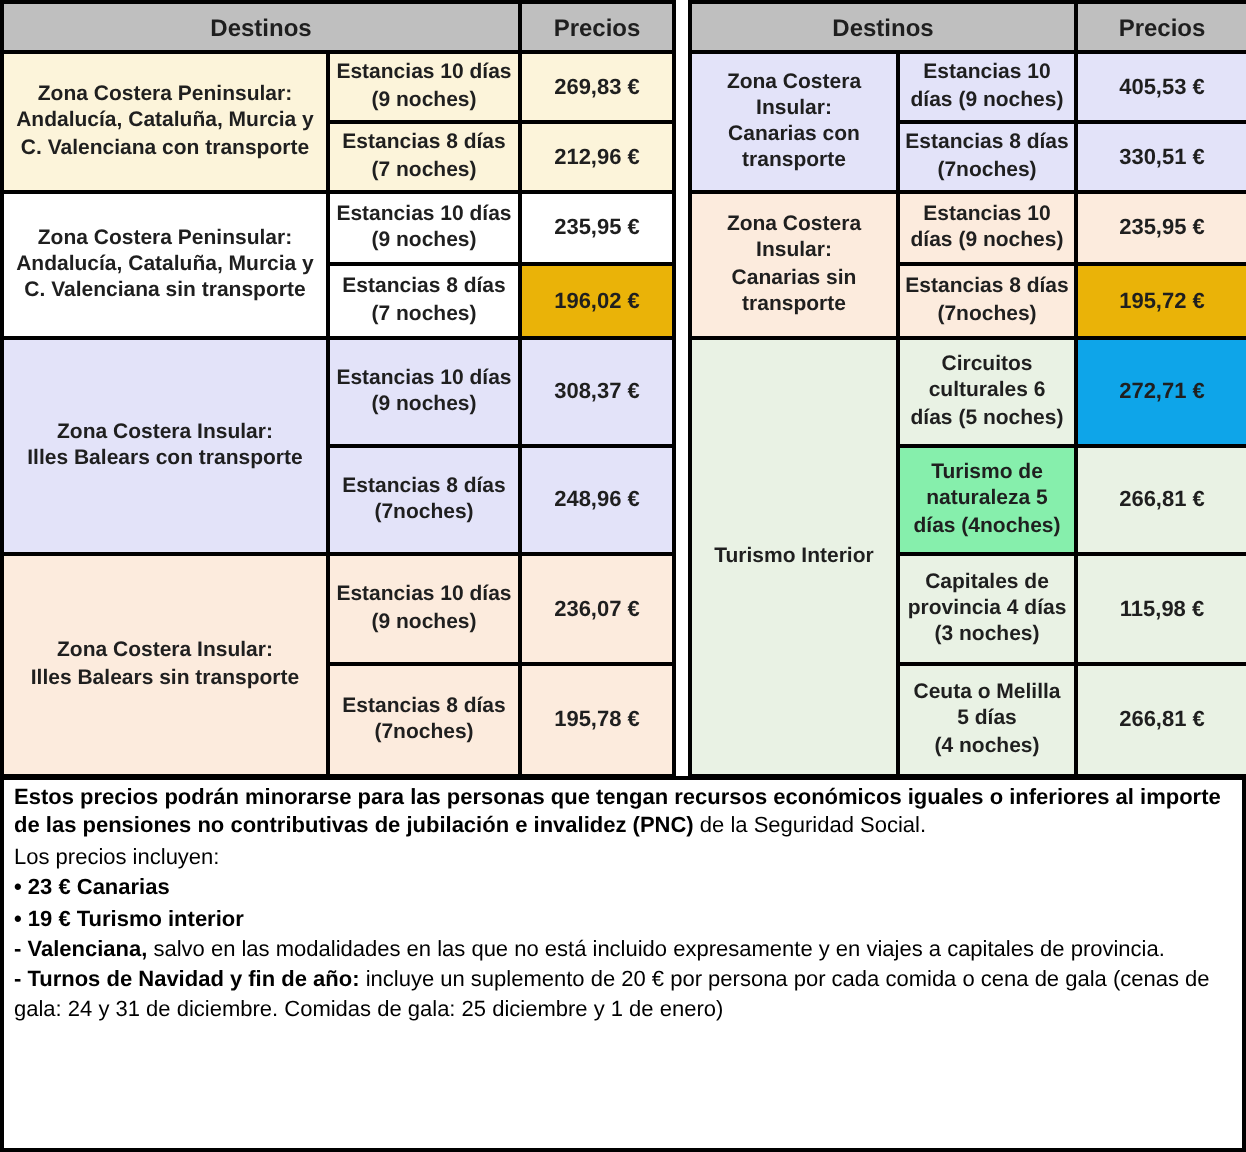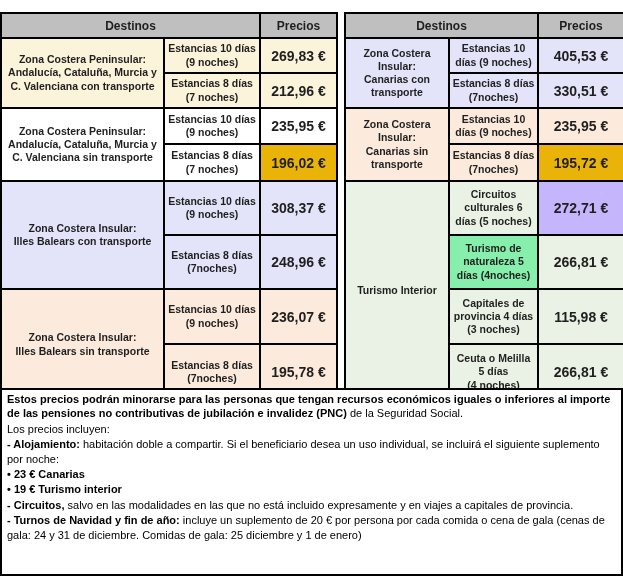--- a/index.html
+++ b/index.html
@@ -2,34 +2,34 @@
 <html><head>
 <meta charset="utf-8">
 <style>
   html,body { margin:0; padding:0; background:#fff; }
   #page {
     position:relative; width:623px; height:576px; background:#ffffff;
     font-family:"Liberation Sans","DejaVu Sans",sans-serif; color:#1f1f1f;
     overflow:hidden;
   }
   table.price-table {
-    position:absolute; top:12px; border-collapse:collapse; table-layout:fixed;padding-left:43px;
+    position:absolute; top:0; border-collapse:collapse; table-layout:fixed;padding-left:43px;
   }
   #left-table { left:0; width:336px; }
   #right-table { left:344px; width:279px; }
   .price-table th, .price-table td {
     border:2px solid #000; padding:1px 2px; text-align:center; vertical-align:middle;
     overflow:hidden;
   }
   .price-table th {
     font-size:12px; font-weight:bold; color:#1f1f1f;
   }
   td.dest { font-weight:bold; font-size:10.5px; line-height:1.25; white-space:pre-line; }
   td.stay { font-weight:bold; font-size:10.5px; line-height:1.25; white-space:pre-line;margin-left:12px; }
-  td.price { font-weight:bold; font-size:14px; }
+  td.price { font-weight:bold; font-size:11px; }
   tr.h25 { height:25px; }
   tr.h35 { height:35px; }
   tr.h36 { height:36px; }
   tr.h37 { height:37px; }
   tr.h54 { height:54px; }
   tr.h55 { height:55px; }
   tr.h56 { height:56px; }
   #notes {
     position:absolute; left:0; top:388px; width:623px; height:188px;
     border:2px solid #000; box-sizing:border-box; background:#fff;
@@ -144,21 +144,21 @@
     <tr class="h37">
       <td class="stay" style="background: rgb(252, 235, 221);">Estancias 8 días
 (7noches)</td>
       <td class="price" style="background: #eab308;">195,72 €</td>
     </tr>
     <tr class="h54">
       <td class="dest" rowspan="4" style="background: rgb(233, 242, 228);">Turismo Interior</td>
       <td class="stay" style="background: rgb(233, 242, 228);">Circuitos
 culturales 6
 días (5 noches)</td>
-      <td class="price" style="background: #c4b5fd; margin-top: 32px;">272,71 €</td>
+      <td class="price" style="background: #0ea5e9; margin-top: 32px;">272,71 €</td>
     </tr>
     <tr class="h54">
       <td class="stay" style="background: #86efac;">Turismo de
 naturaleza 5
 días (4noches)</td>
       <td class="price" style="background: rgb(233, 242, 228);">266,81 €</td>
     </tr>
     <tr class="h55">
       <td class="stay" style="background: rgb(233, 242, 228);">Capitales de
 provincia 4 días
@@ -170,20 +170,19 @@
 5 días
 (4 noches)</td>
       <td class="price" style="background: rgb(233, 242, 228);">266,81 €</td>
     </tr>
   </tbody>
     </table>
 
   <div id="notes">
     <div class="note-line"><span class="b">Estos precios podrán minorarse para las personas que tengan recursos económicos iguales o inferiores al importe de las pensiones no contributivas de jubilación e invalidez (PNC)</span><span> de la Seguridad Social.</span></div>
     <div class="note-line"><span>Los precios incluyen:</span></div>
-    <div class="note-line"><span class="b">- Alojamiento:</span><span> habitación doble a compartir. Si el beneficiario desea un uso individual, se incluirá el siguiente suplemento por noche:</span></div>
     <div class="note-line"><span class="b">• 23 € Canarias</span></div>
     <div class="note-line"><span class="b">• 19 € Turismo interior</span></div>
-    <div class="note-line"><span class="b">- Circuitos,</span><span> salvo en las modalidades en las que no está incluido expresamente y en viajes a capitales de provincia.</span></div>
+    <div class="note-line"><span class="b">- Valenciana,</span><span> salvo en las modalidades en las que no está incluido expresamente y en viajes a capitales de provincia.</span></div>
     <div class="note-line"><span class="b">- Turnos de Navidad y fin de año:</span><span> incluye un suplemento de 20 € por persona por cada comida o cena de gala (cenas de gala: 24 y 31 de diciembre. Comidas de gala: 25 diciembre y 1 de enero)</span></div>
   </div>
 
 </div>
 
 </body></html>

